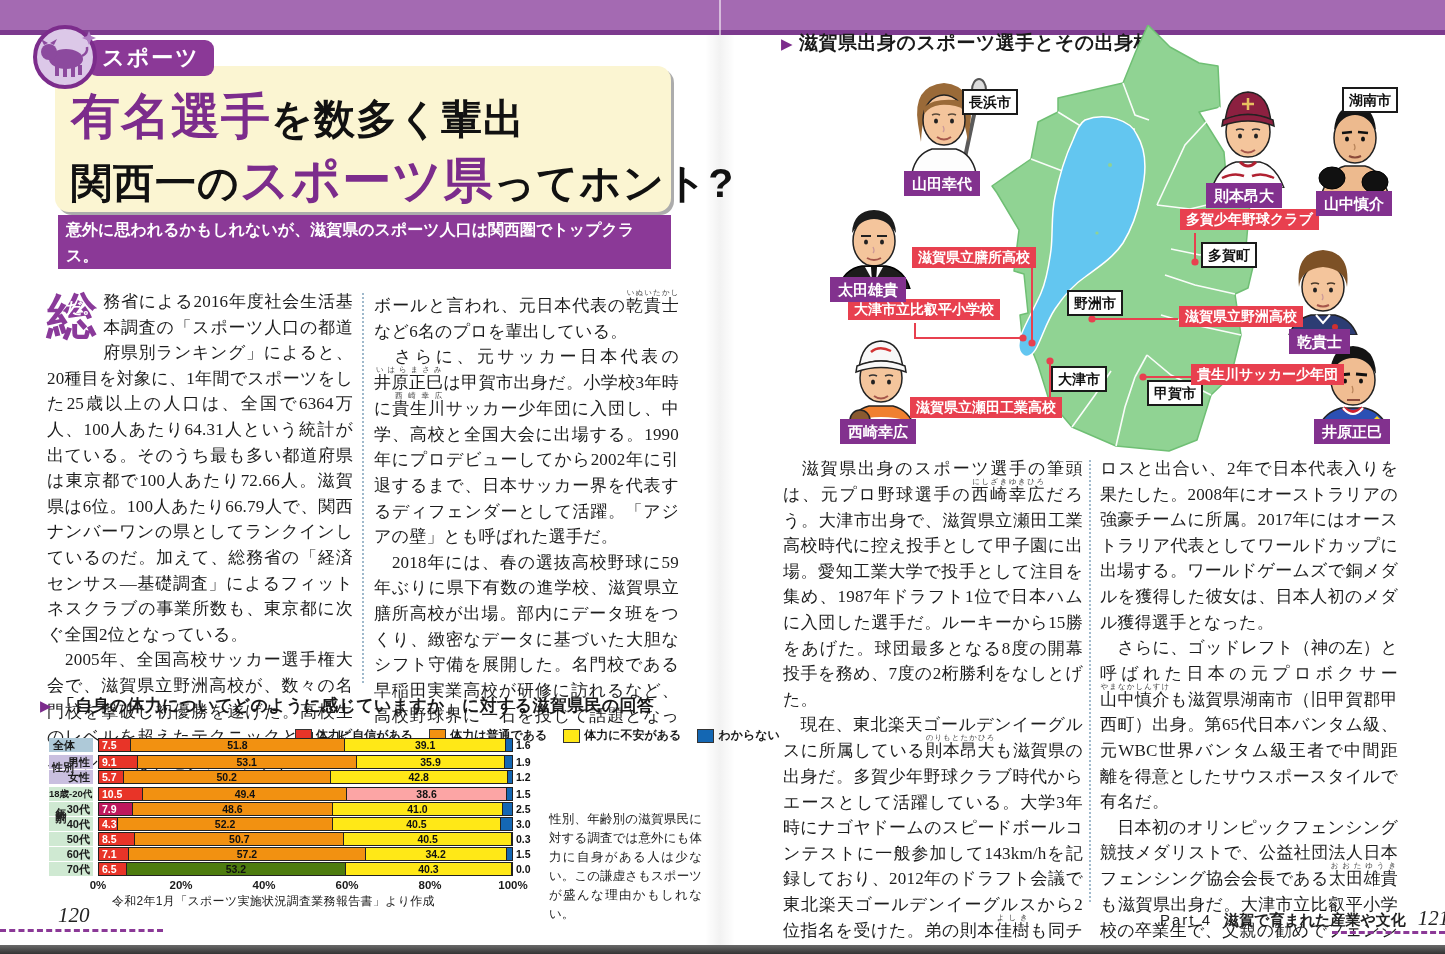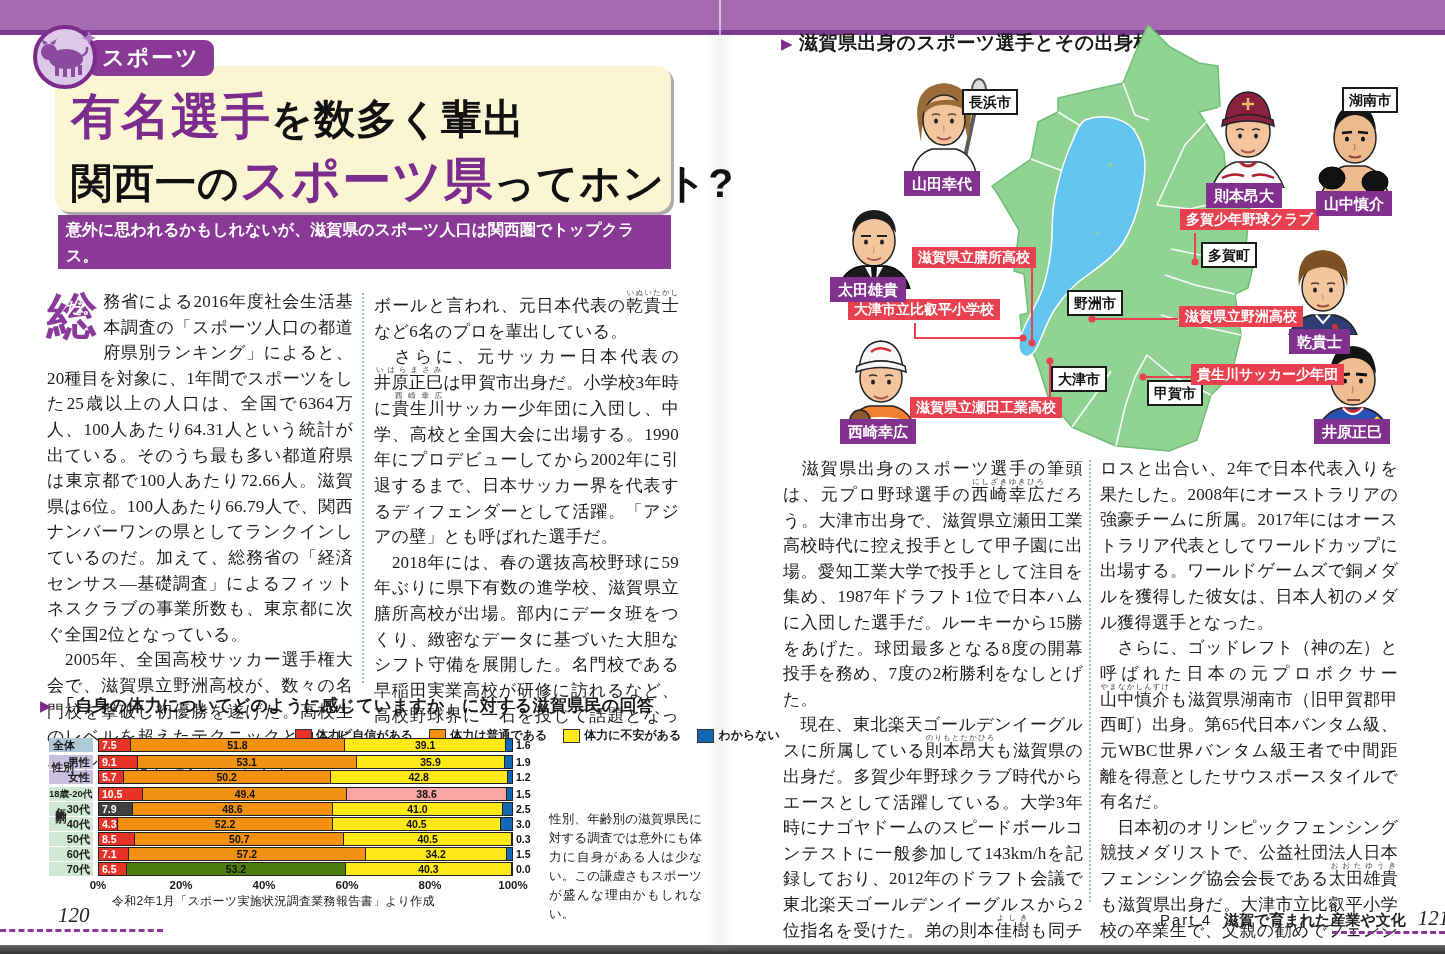--- a/index.html
+++ b/index.html
@@ -206,21 +206,21 @@
           <span class="seg seg0" style="width: 10.5%; background: rgb(232, 52, 40);">10.5</span>
           <span class="seg seg1" style="width: 49.4%; background: rgb(242, 145, 17);">49.4</span>
           <span class="seg seg2" style="width: 38.6%; background: #fca5a5;">38.6</span>
           <span class="seg seg3" style="width: 1.5%; background: rgb(20, 103, 179);"></span>
           <span class="cval-out">1.5</span>
         </div>
       </div>
       <div class="crow" style="margin-bottom: 1px;">
         <div class="clab" style="background: rgb(207, 233, 210); font-size: 11px; text-align: right; padding: 0px 3px 0px 0px;">30代</div>
         <div class="cbars">
-          <span class="seg seg0" style="width: 7.9%; background: #404040;">7.9</span>
+          <span class="seg seg0" style="width: 7.9%; background: #be185d;">7.9</span>
           <span class="seg seg1" style="width: 48.6%; background: rgb(242, 145, 17);">48.6</span>
           <span class="seg seg2" style="width: 41%; background: rgb(255, 232, 23);">41.0</span>
           <span class="seg seg3" style="width: 2.5%; background: rgb(20, 103, 179);"></span>
           <span class="cval-out">2.5</span>
         </div>
       </div>
       <div class="crow" style="margin-bottom: 1px;">
         <div class="clab" style="background: rgb(207, 233, 210); font-size: 11px; text-align: right; padding: 0px 3px 0px 0px;">40代</div>
         <div class="cbars">
           <span class="seg seg0" style="width: 4.3%; background: rgb(232, 52, 40);">4.3</span>

